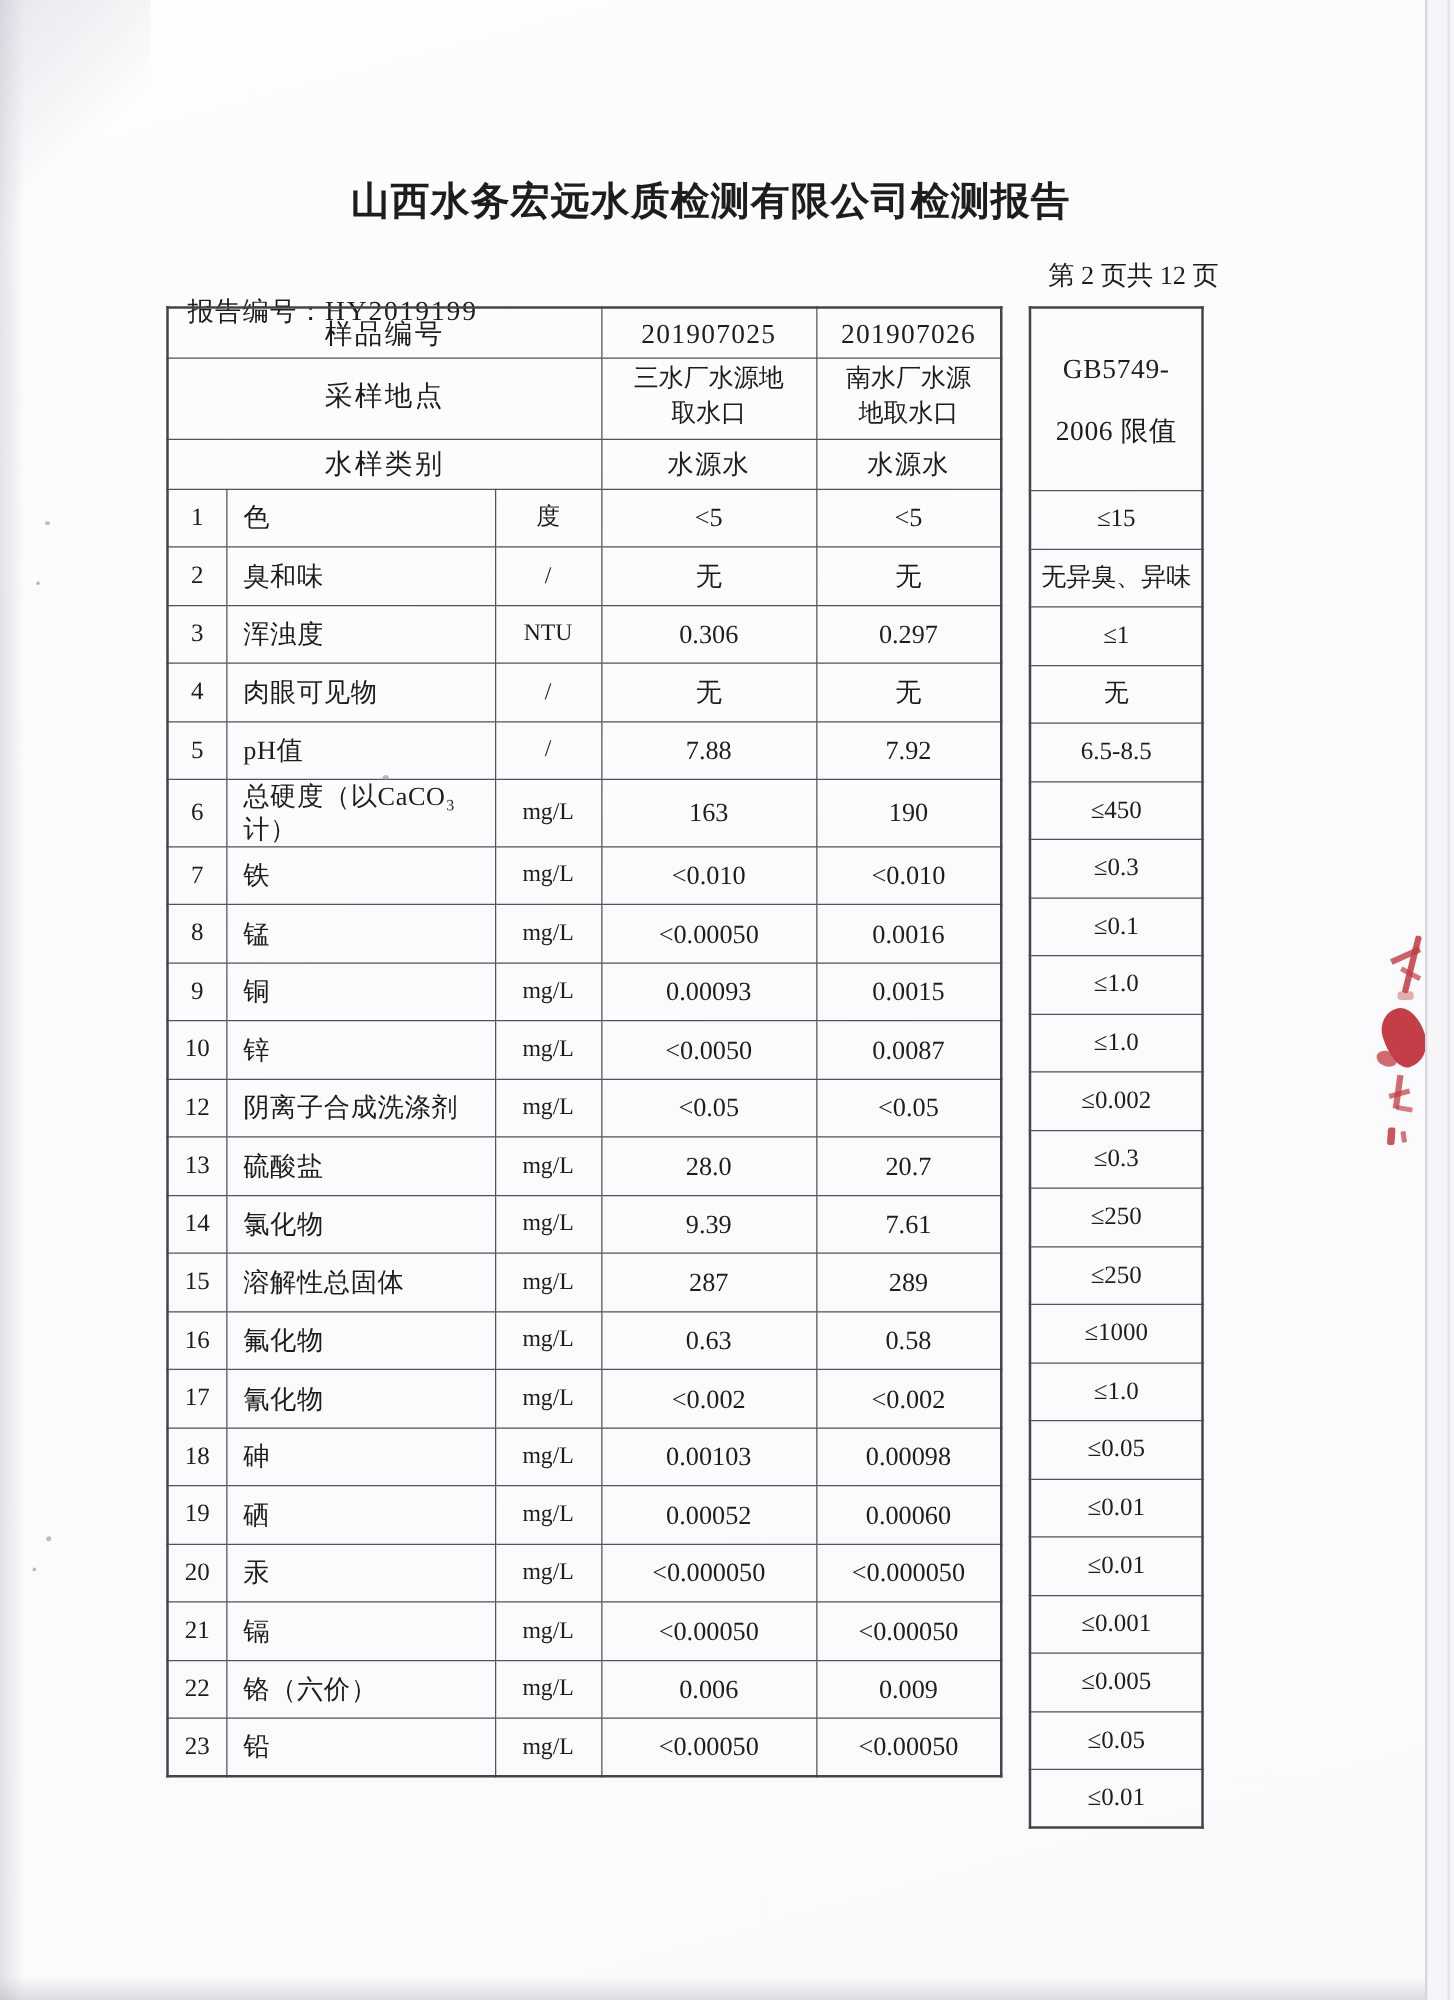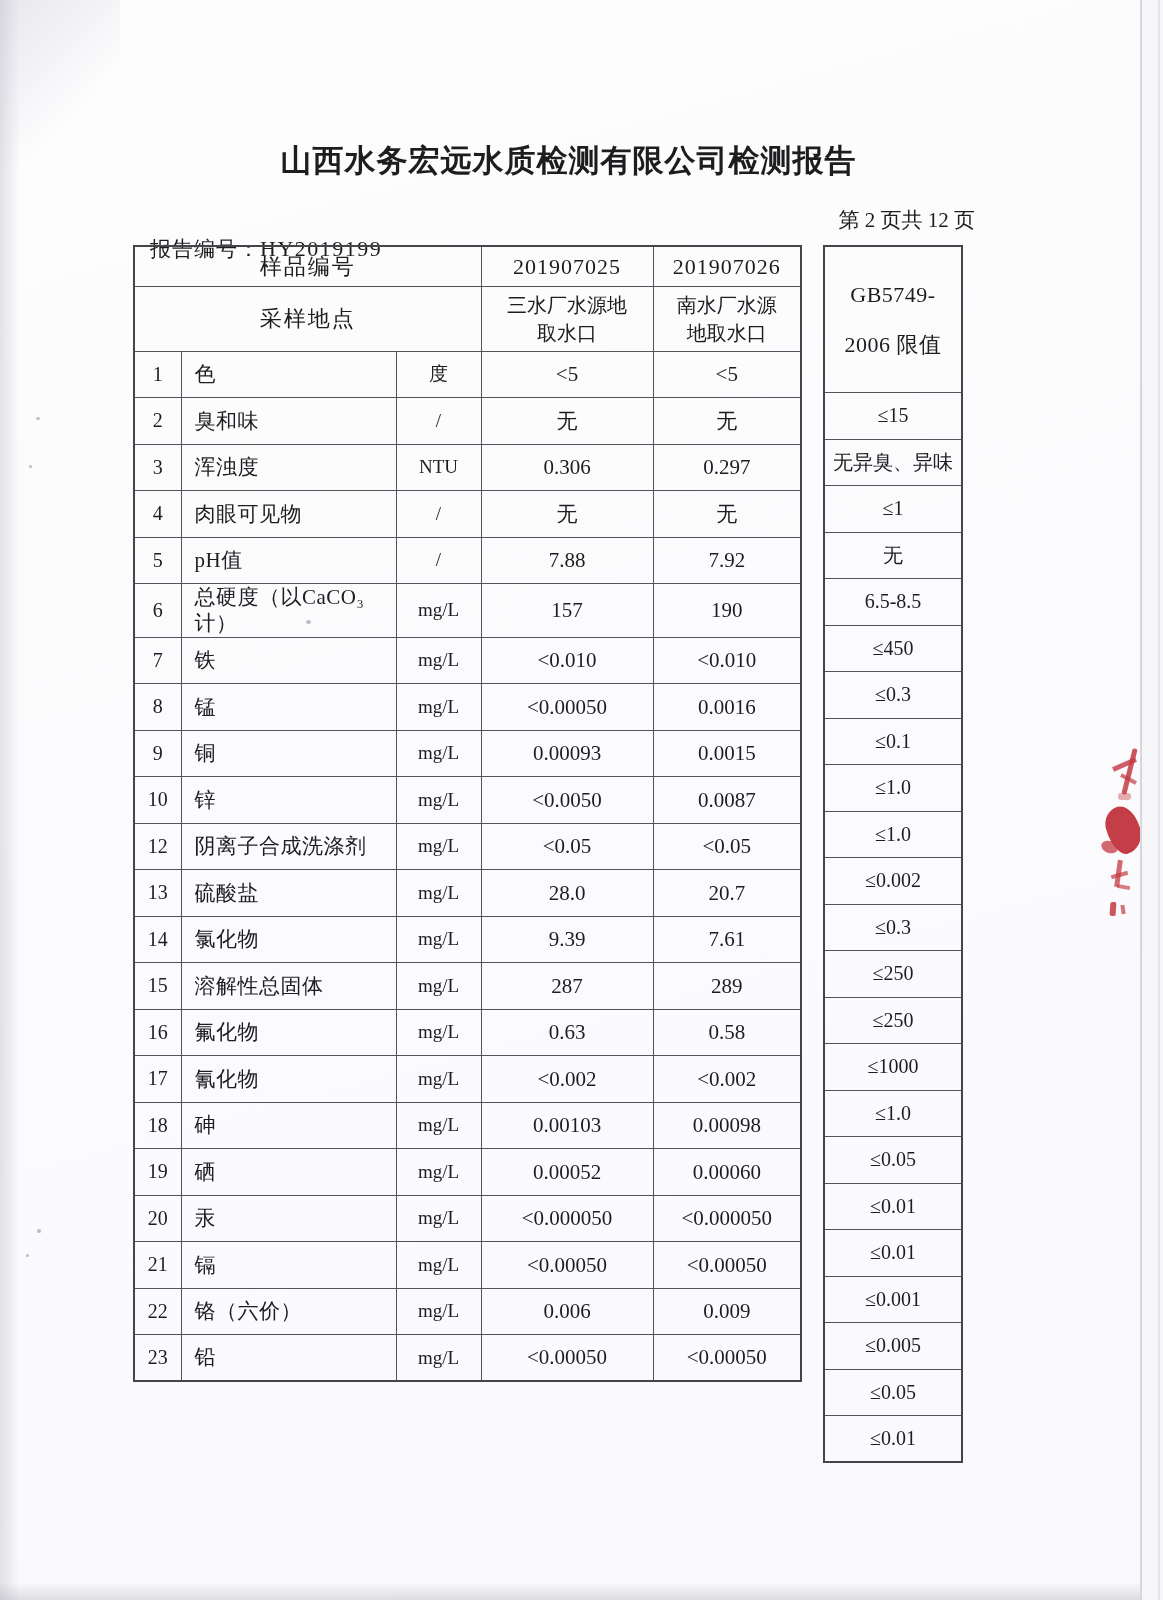--- a/index.html
+++ b/index.html
@@ -35,21 +35,21 @@
   }
   .meta-left{position:absolute;left:150px;top:203px;font-size:21px;letter-spacing:1px;margin-top:32px;}
   .meta-left .num{font-size:22px;letter-spacing:1.5px;}
   .meta-right{position:absolute;left:795px;top:206px;width:180px;text-align:right;font-size:21px;}
 
   table{border-collapse:collapse;position:absolute;table-layout:fixed;background:transparent;}
   #main-table{left:133px;top:245px;width:667px;border:2px solid #454549;}
   #limit-table{left:823px;top:245px;width:140px;border:2px solid #454549;}
   td{border:1px solid #525257;text-align:center;vertical-align:middle;padding:0;
      font-size:21px;line-height:1.25;}
-  tr.h1{height:40px;} tr.h2{height:65px;} tr.h3{height:40px;} tr.data{height:46.5px;}
+  tr.h1{height:40px;} tr.h2{height:65px;font-family:Liberation Mono, monospace;} tr.h3{height:40px;} tr.data{height:46.5px;}
   .hlabel{font-size:22px;letter-spacing:2px;}
   .snum{font-size:22px;letter-spacing:1px;}
   .site{font-size:20px;line-height:1.4;white-space:pre-line;}
   .stype{font-size:21px;letter-spacing:1px;}
   .seq{font-size:20px;}
   .item-cell{text-align:left;padding-left:13px;font-size:21px;letter-spacing:.5px;}
   .unit{font-size:19px;}
   .val{font-size:21px;}
   .limit-cell{font-size:20px;}
   .limit-head{height:145px;font-size:22px;letter-spacing:.5px;}
@@ -86,20 +86,25 @@
         <td class="snum">201907025</td>
         <td class="snum">201907026</td>
       </tr>
       <tr class="h2">
         <td colspan="3" class="hlabel">采样地点</td>
         <td class="site">三水厂水源地
 取水口</td>
         <td class="site">南水厂水源
 地取水口</td>
       </tr>
+      <tr class="h3">
+        <td colspan="3" class="hlabel">水样类别</td>
+        <td class="stype">水源水</td>
+        <td class="stype">水源水</td>
+      </tr>
     </tbody>
     <tbody id="mt-rows">
   <tr class="data">
     <td class="seq">1</td>
     <td class="item-cell">色</td>
     <td class="unit">度</td>
     <td class="val">&lt;5</td>
     <td class="val">&lt;5</td>
   </tr>
 
@@ -132,21 +137,21 @@
     <td class="item-cell">pH值</td>
     <td class="unit">/</td>
     <td class="val">7.88</td>
     <td class="val">7.92</td>
   </tr>
 
   <tr class="data">
     <td class="seq">6</td>
     <td class="item-cell">总硬度（以CaCO₃计）</td>
     <td class="unit">mg/L</td>
-    <td class="val">157</td>
+    <td class="val">163</td>
     <td class="val">190</td>
   </tr>
 
   <tr class="data">
     <td class="seq">7</td>
     <td class="item-cell">铁</td>
     <td class="unit">mg/L</td>
     <td class="val">&lt;0.010</td>
     <td class="val">&lt;0.010</td>
   </tr>

